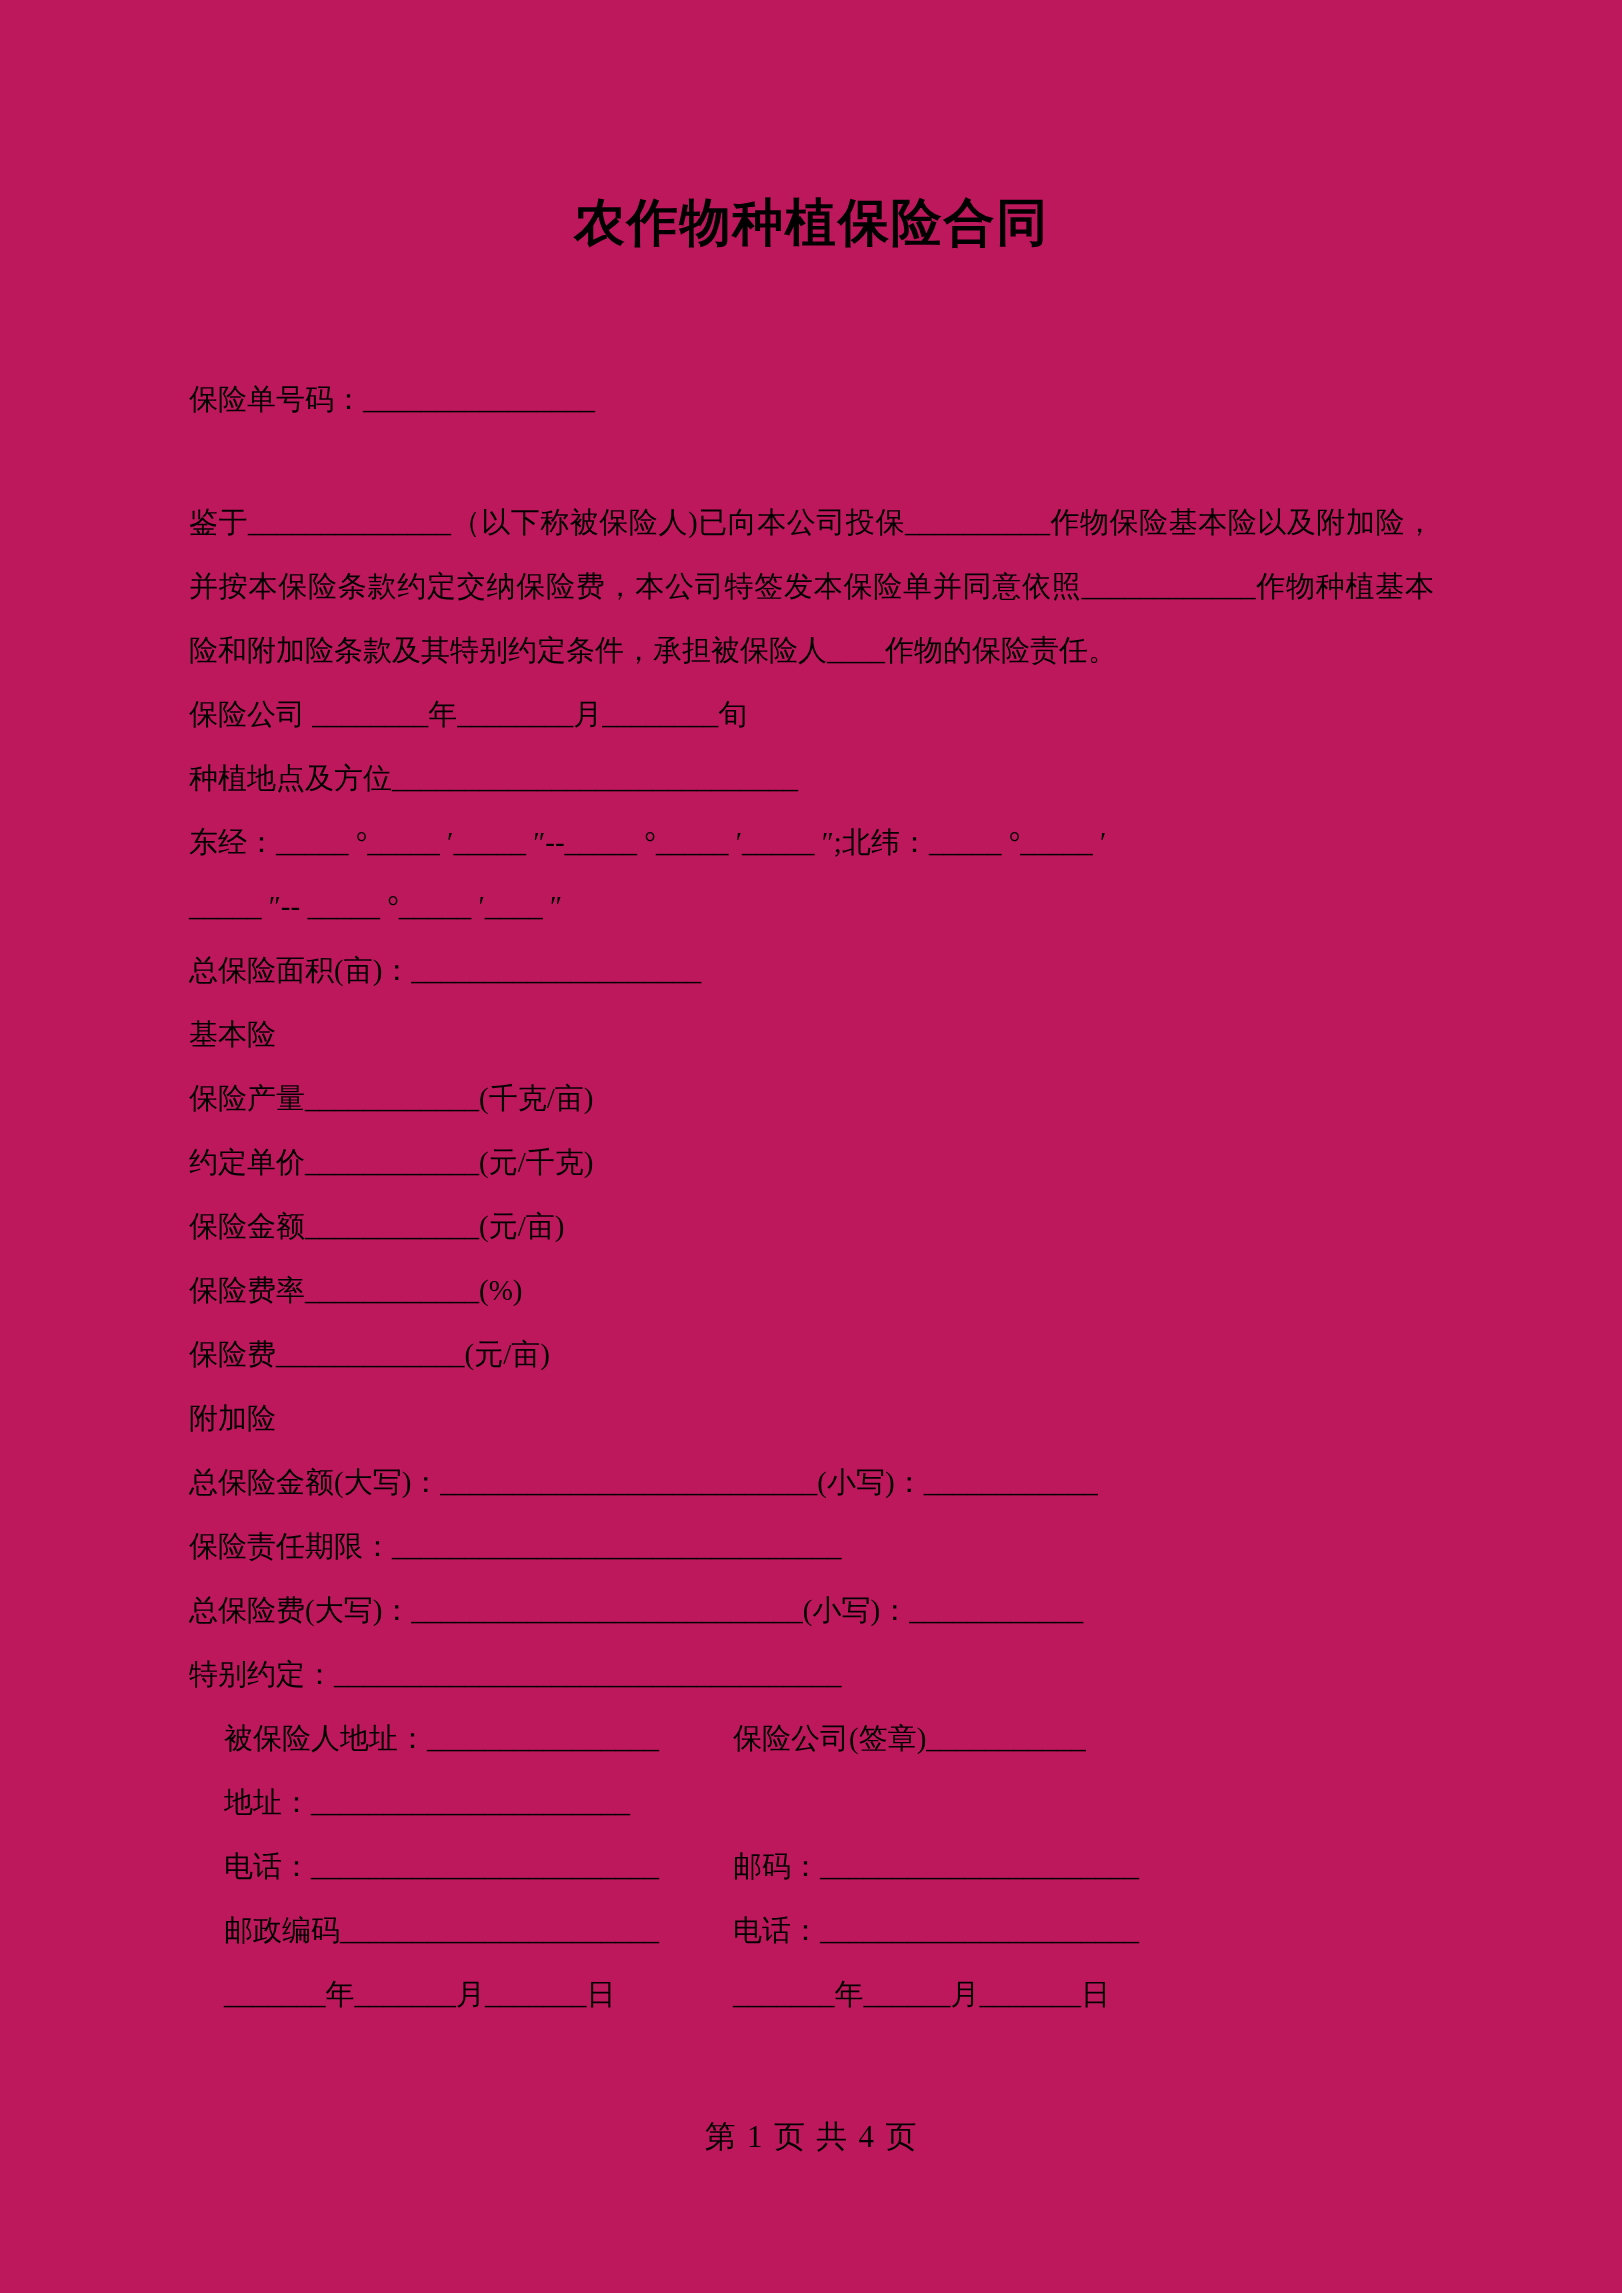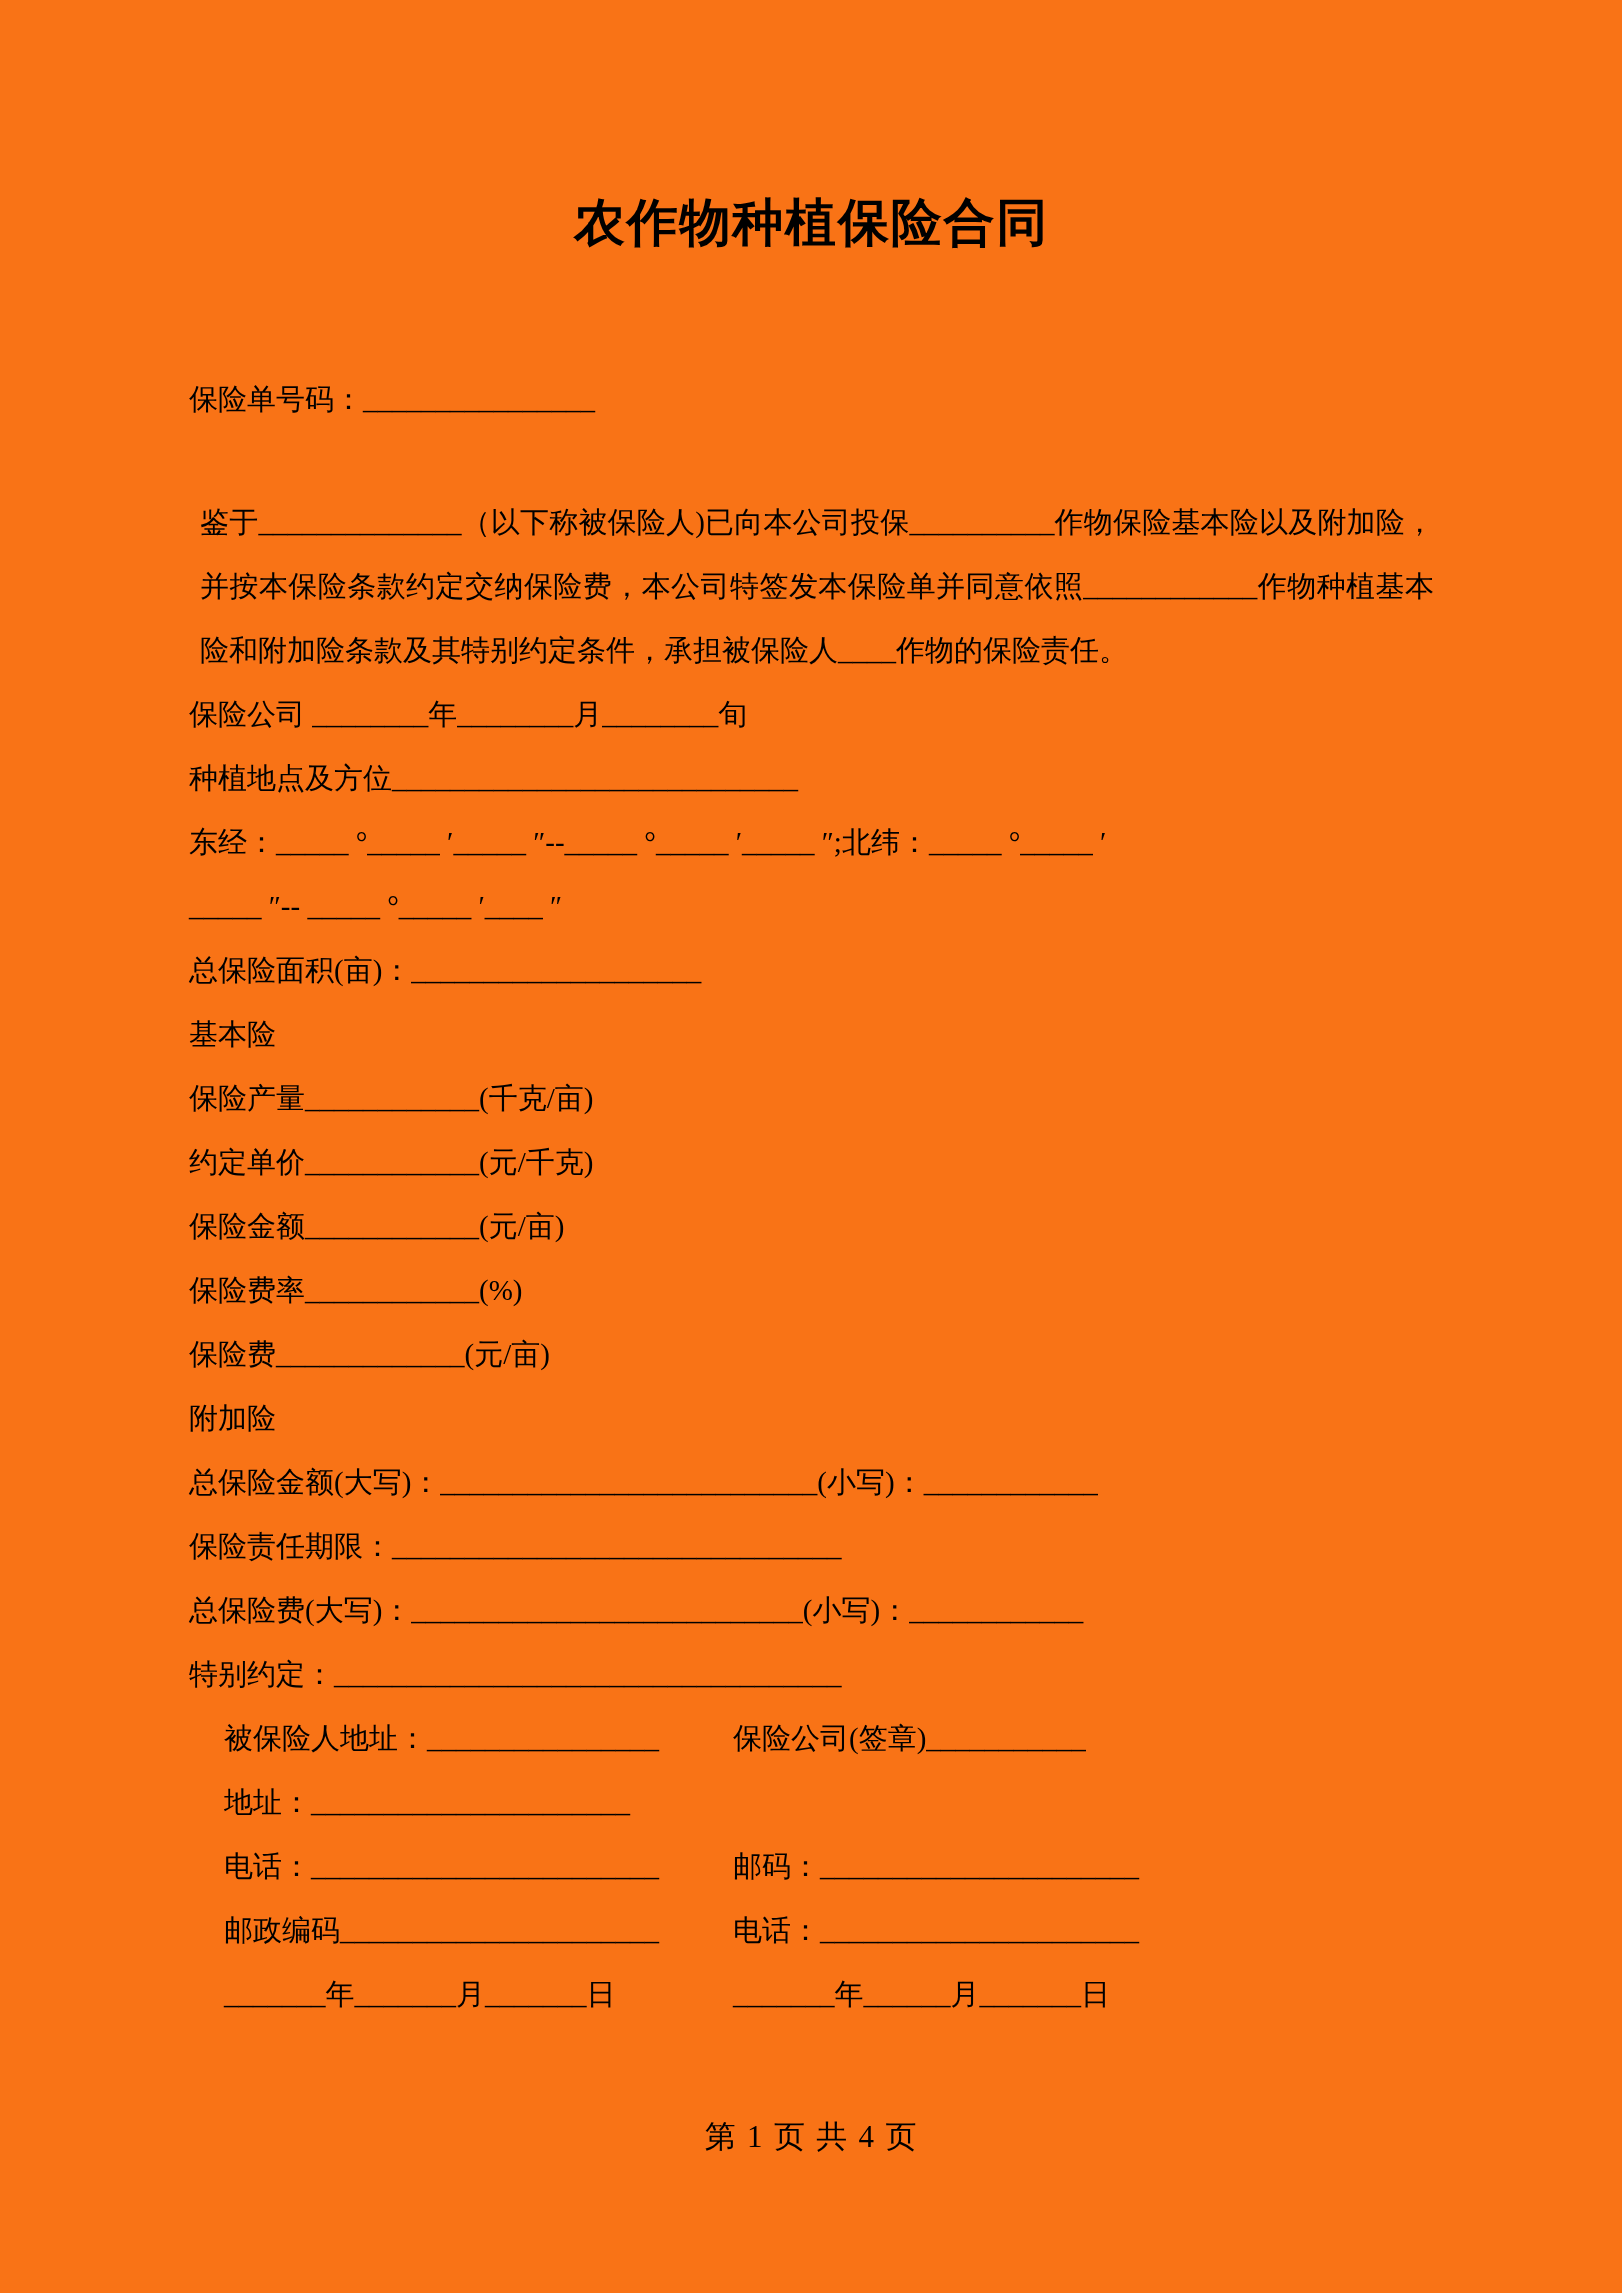--- a/index.html
+++ b/index.html
@@ -6,21 +6,21 @@
     margin: 0;
     padding: 0;
     background: #ffffff;
   }
   .page {
     position: relative;
     width: 1623px;
     height: 2294px;
     box-sizing: border-box;
     padding: 191px 189px 0 189px;
-    background: #f97316;
+    background: #be185d;
     color: #000000;
     font-family: "Liberation Serif", "DejaVu Serif", serif;
     font-size: 29px;
   }
   .title {
     margin: 0 0 111px 0;
     text-align: center;
     font-size: 51px;
     line-height: 65px;
     font-weight: bold;
@@ -30,21 +30,20 @@
     line-height: 64px;
     white-space: normal;
   }
   .policy {
     margin-bottom: 59px;
   }
   .intro {
     line-height: 64px;
     text-align: justify;
     text-justify: inter-character;
-    margin-left: 11px;
   }
   .pair {
     display: flex;
     align-items: baseline;
     margin-left: 35px;
   }
   .pair .cell-left {
     flex: 0 0 509px;
     width: 509px;
   }

